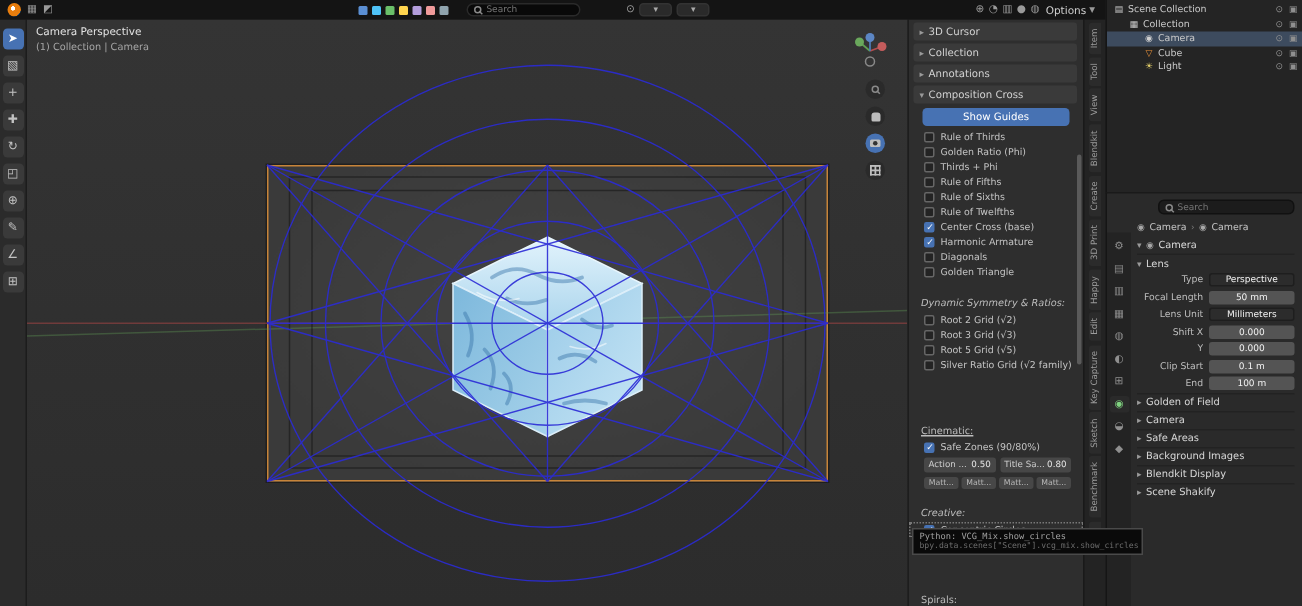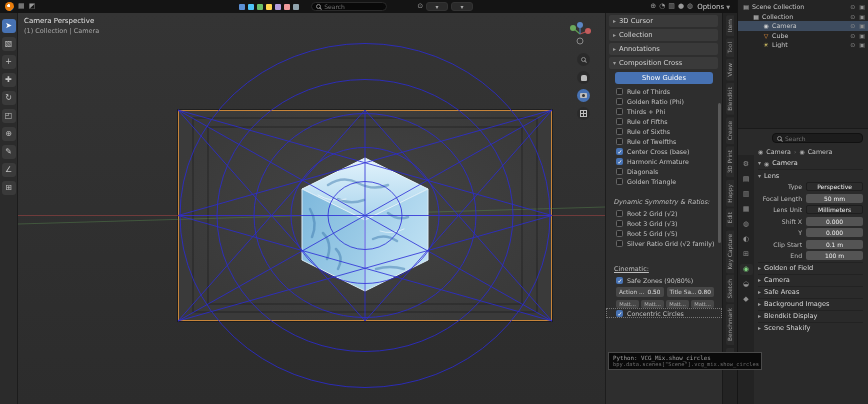--- a/index.html
+++ b/index.html
@@ -76,21 +76,21 @@
   .cb.on { background:#4772b3; border-color:#4772b3; }
   .cb.on::before { content:"✓"; position:absolute; left:0.5px; top:-1px; font-size:6px; color:#fff; }
   .cblabel { font-size:6.3px; color:#c3c3c3; white-space:nowrap; }
   .sfrow { display:flex; gap:3px; margin:2px 8px 0 10px; }
   .sfield { flex:1; height:10px; background:#474747; border-radius:2px; display:flex; align-items:center;
             justify-content:space-between; padding:0 3px; font-size:5.8px; color:#e6e6e6; }
   .sfield .sl { color:#cfcfcf; }
   .mfrow { display:flex; gap:2px; margin:3px 8px 0 10px; }
   .mfield { flex:1; height:8px; background:#474747; border-radius:2px; font-size:5.2px; color:#b8b8b8;
             display:flex; align-items:center; justify-content:center; white-space:nowrap; overflow:hidden; }
-  .gap8 { margin-top:8px;font-style:italic; } .gap14 { margin-top:13px;text-decoration:underline; } .gap34 { margin-top:34px; }
+  .gap8 { margin-top:8px;font-style:italic; } .gap14 { margin-top:31px;text-decoration:underline; } .gap34 { margin-top:34px; }
   .np-scroll { position:absolute; right:1px; top:90px; width:3px; height:140px; background:#5a5a5a; border-radius:2px; }
 
   
   .tooltip { position:absolute; left:608px; top:352px; width:154px; z-index:30; background:#0a0a0a;
              border:1px solid #4a4a4a; padding:2px 4px; font-family:"DejaVu Sans Mono", monospace; }
   .tooltip .t1 { font-size:5.8px; color:#a0a0a0; white-space:nowrap; }
   .tooltip .t2 { font-size:5.4px; color:#6d6d6d; white-space:nowrap; }
 
   
   .tabstrip { position:absolute; left:722px; top:13px; width:15px; height:391px; background:#232323;
@@ -462,20 +462,21 @@
         <div class="mfield">
           <span>Matt...</span>
         </div>
 
         <div class="mfield">
           <span>Matt...</span>
         </div>
 
     </div>
 
+    <div class="np-label gap8">Creative:</div>
 
       <div class="cbrow hl">
         <span class="cb on"></span>
         <span class="cblabel">Concentric Circles</span>
       </div>
 
     <div class="np-label gap34">Spirals:</div>
 
     <div class="np-scroll"></div>
   </div>

